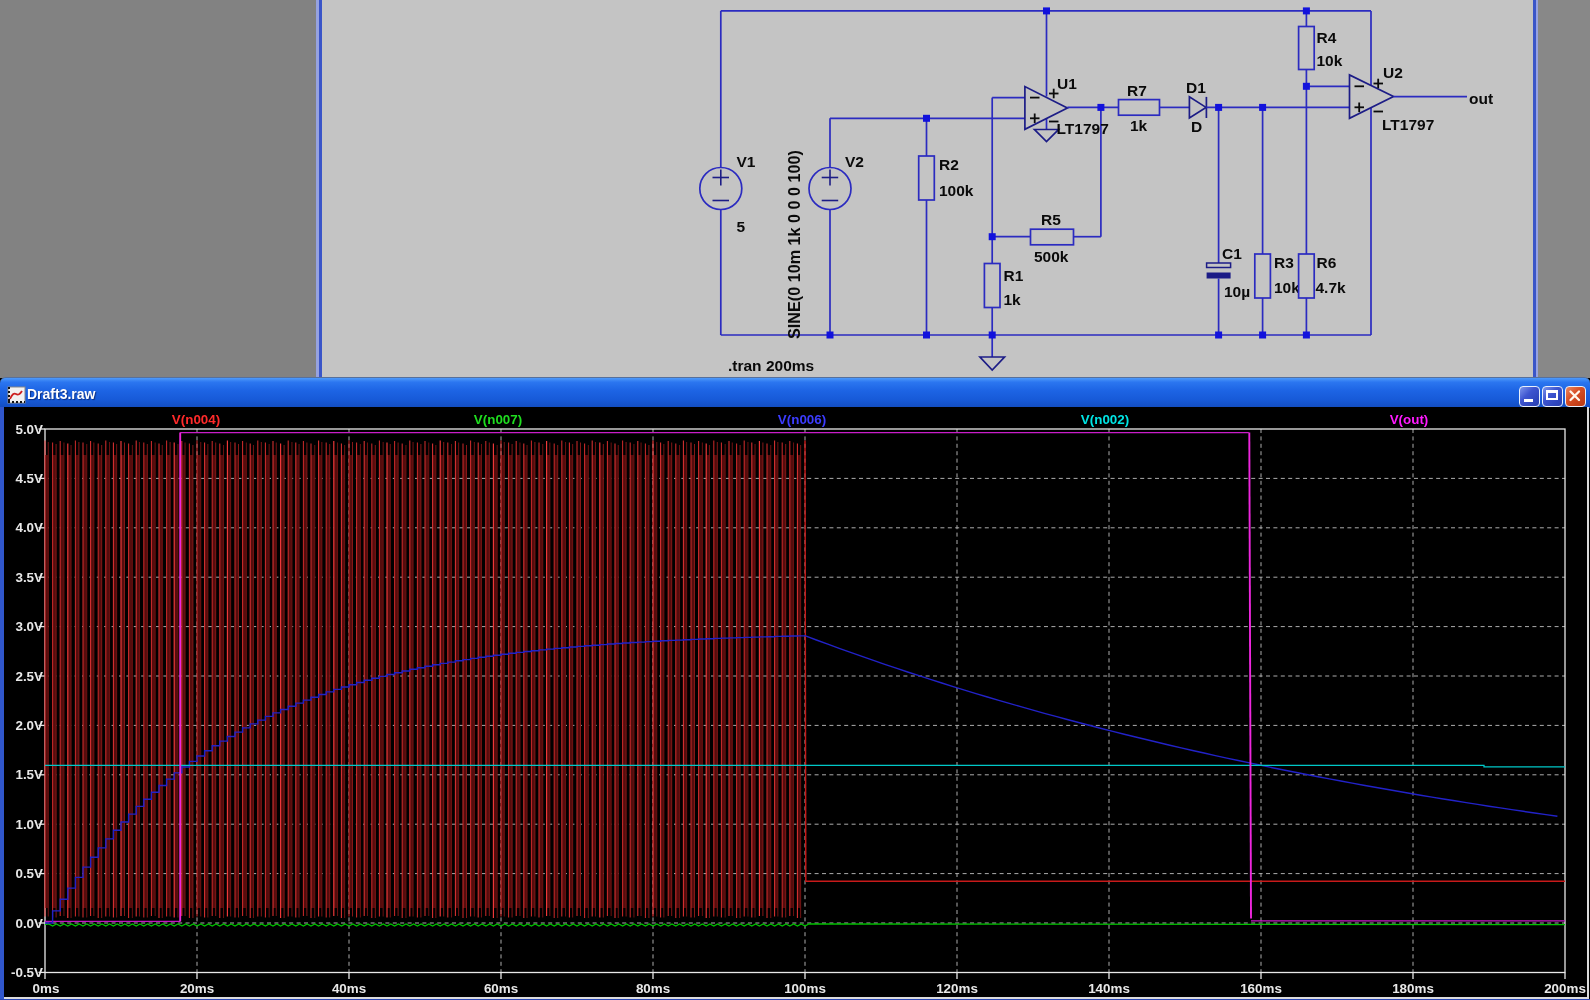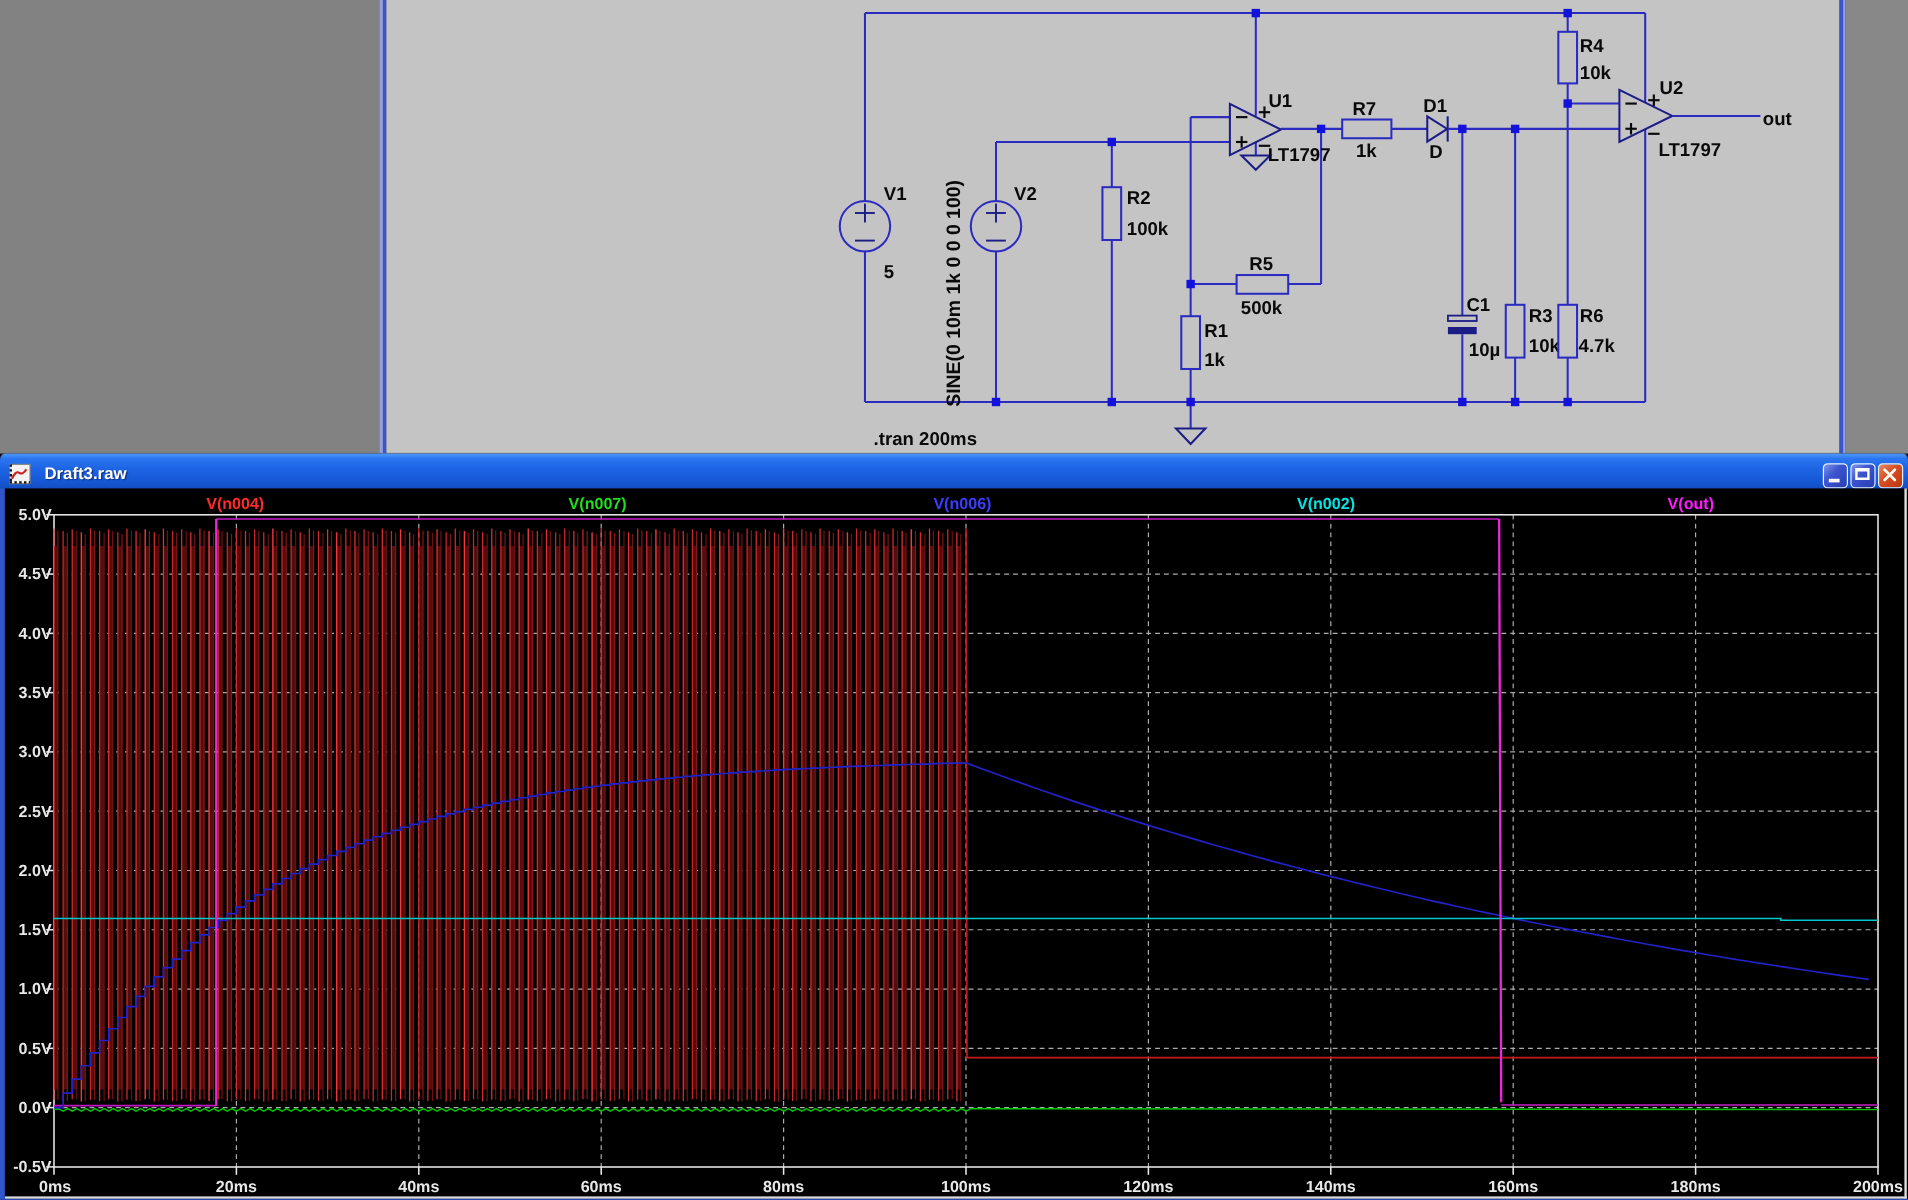--- a/index.html
+++ b/index.html
@@ -5,21 +5,21 @@
 font-family:"Liberation Sans",sans-serif;}
 .abs{position:absolute;}
 #deskL{left:0;top:0;width:316px;height:378px;background:#828282;}
 #schemBorderL{left:316px;top:0;width:6px;height:378px;background:#96A2E0;border-right:3px solid #3A55C8;box-sizing:border-box;}
 #schem{left:322px;top:0;width:1211px;height:378px;background:#C4C4C4;}
 #schemBorderR{left:1533px;top:0;width:5px;height:378px;background:#3A55C8;border-right:2px solid #96A2E0;box-sizing:border-box;}
 #deskR{left:1538px;top:0;width:52px;height:378px;background:#888888;}
 #win{left:0;top:377px;width:1590px;height:623px;}
 #titlebar{position:absolute;left:0;top:0;width:1590px;height:30.5px;border-radius:6px 6px 0 0;box-sizing:border-box;border-top:1.5px solid #57709C;
 background:linear-gradient(180deg,#4E9AFA 0%,#2B76F0 14%,#1D64E4 42%,#175AD8 72%,#134EC2 96%,#1046AC 100%);}
-#title{position:absolute;left:37px;top:8px;color:#fff;font-size:14px;font-weight:bold;
+#title{position:absolute;left:27px;top:8px;color:#fff;font-size:14px;font-weight:bold;
 text-shadow:1px 1px 1px rgba(0,0,40,.5);}
 #client{position:absolute;left:4px;top:30px;width:1584.5px;height:592px;background:#000;
 border-right:2px solid #DCDCDC;border-bottom:2px solid #DCDCDC;box-sizing:border-box;}
 #bL{left:0;top:407px;width:4px;height:593px;background:#3056CC;}
 .btn{position:absolute;top:7.5px;width:21px;height:21px;border:1.6px solid #E8F0FC;border-radius:4px;box-sizing:border-box;}
 .bblue{background:linear-gradient(135deg,#7E96EC 0%,#3E55D0 40%,#2F46BE 75%,#2A40B0 100%);}
 #bmin{left:1519px;}#bmax{left:1542px;}
 #bclose{left:1565px;background:linear-gradient(135deg,#EC8A62 0%,#D85026 40%,#C64018 75%,#B83A14 100%);}
 #bmin .g{position:absolute;left:3.5px;top:12.5px;width:9px;height:3.2px;background:#fff;}
 #bmax .g{position:absolute;left:3px;top:3px;width:11.5px;height:10.5px;border:2px solid #fff;border-top-width:3px;box-sizing:border-box;}

